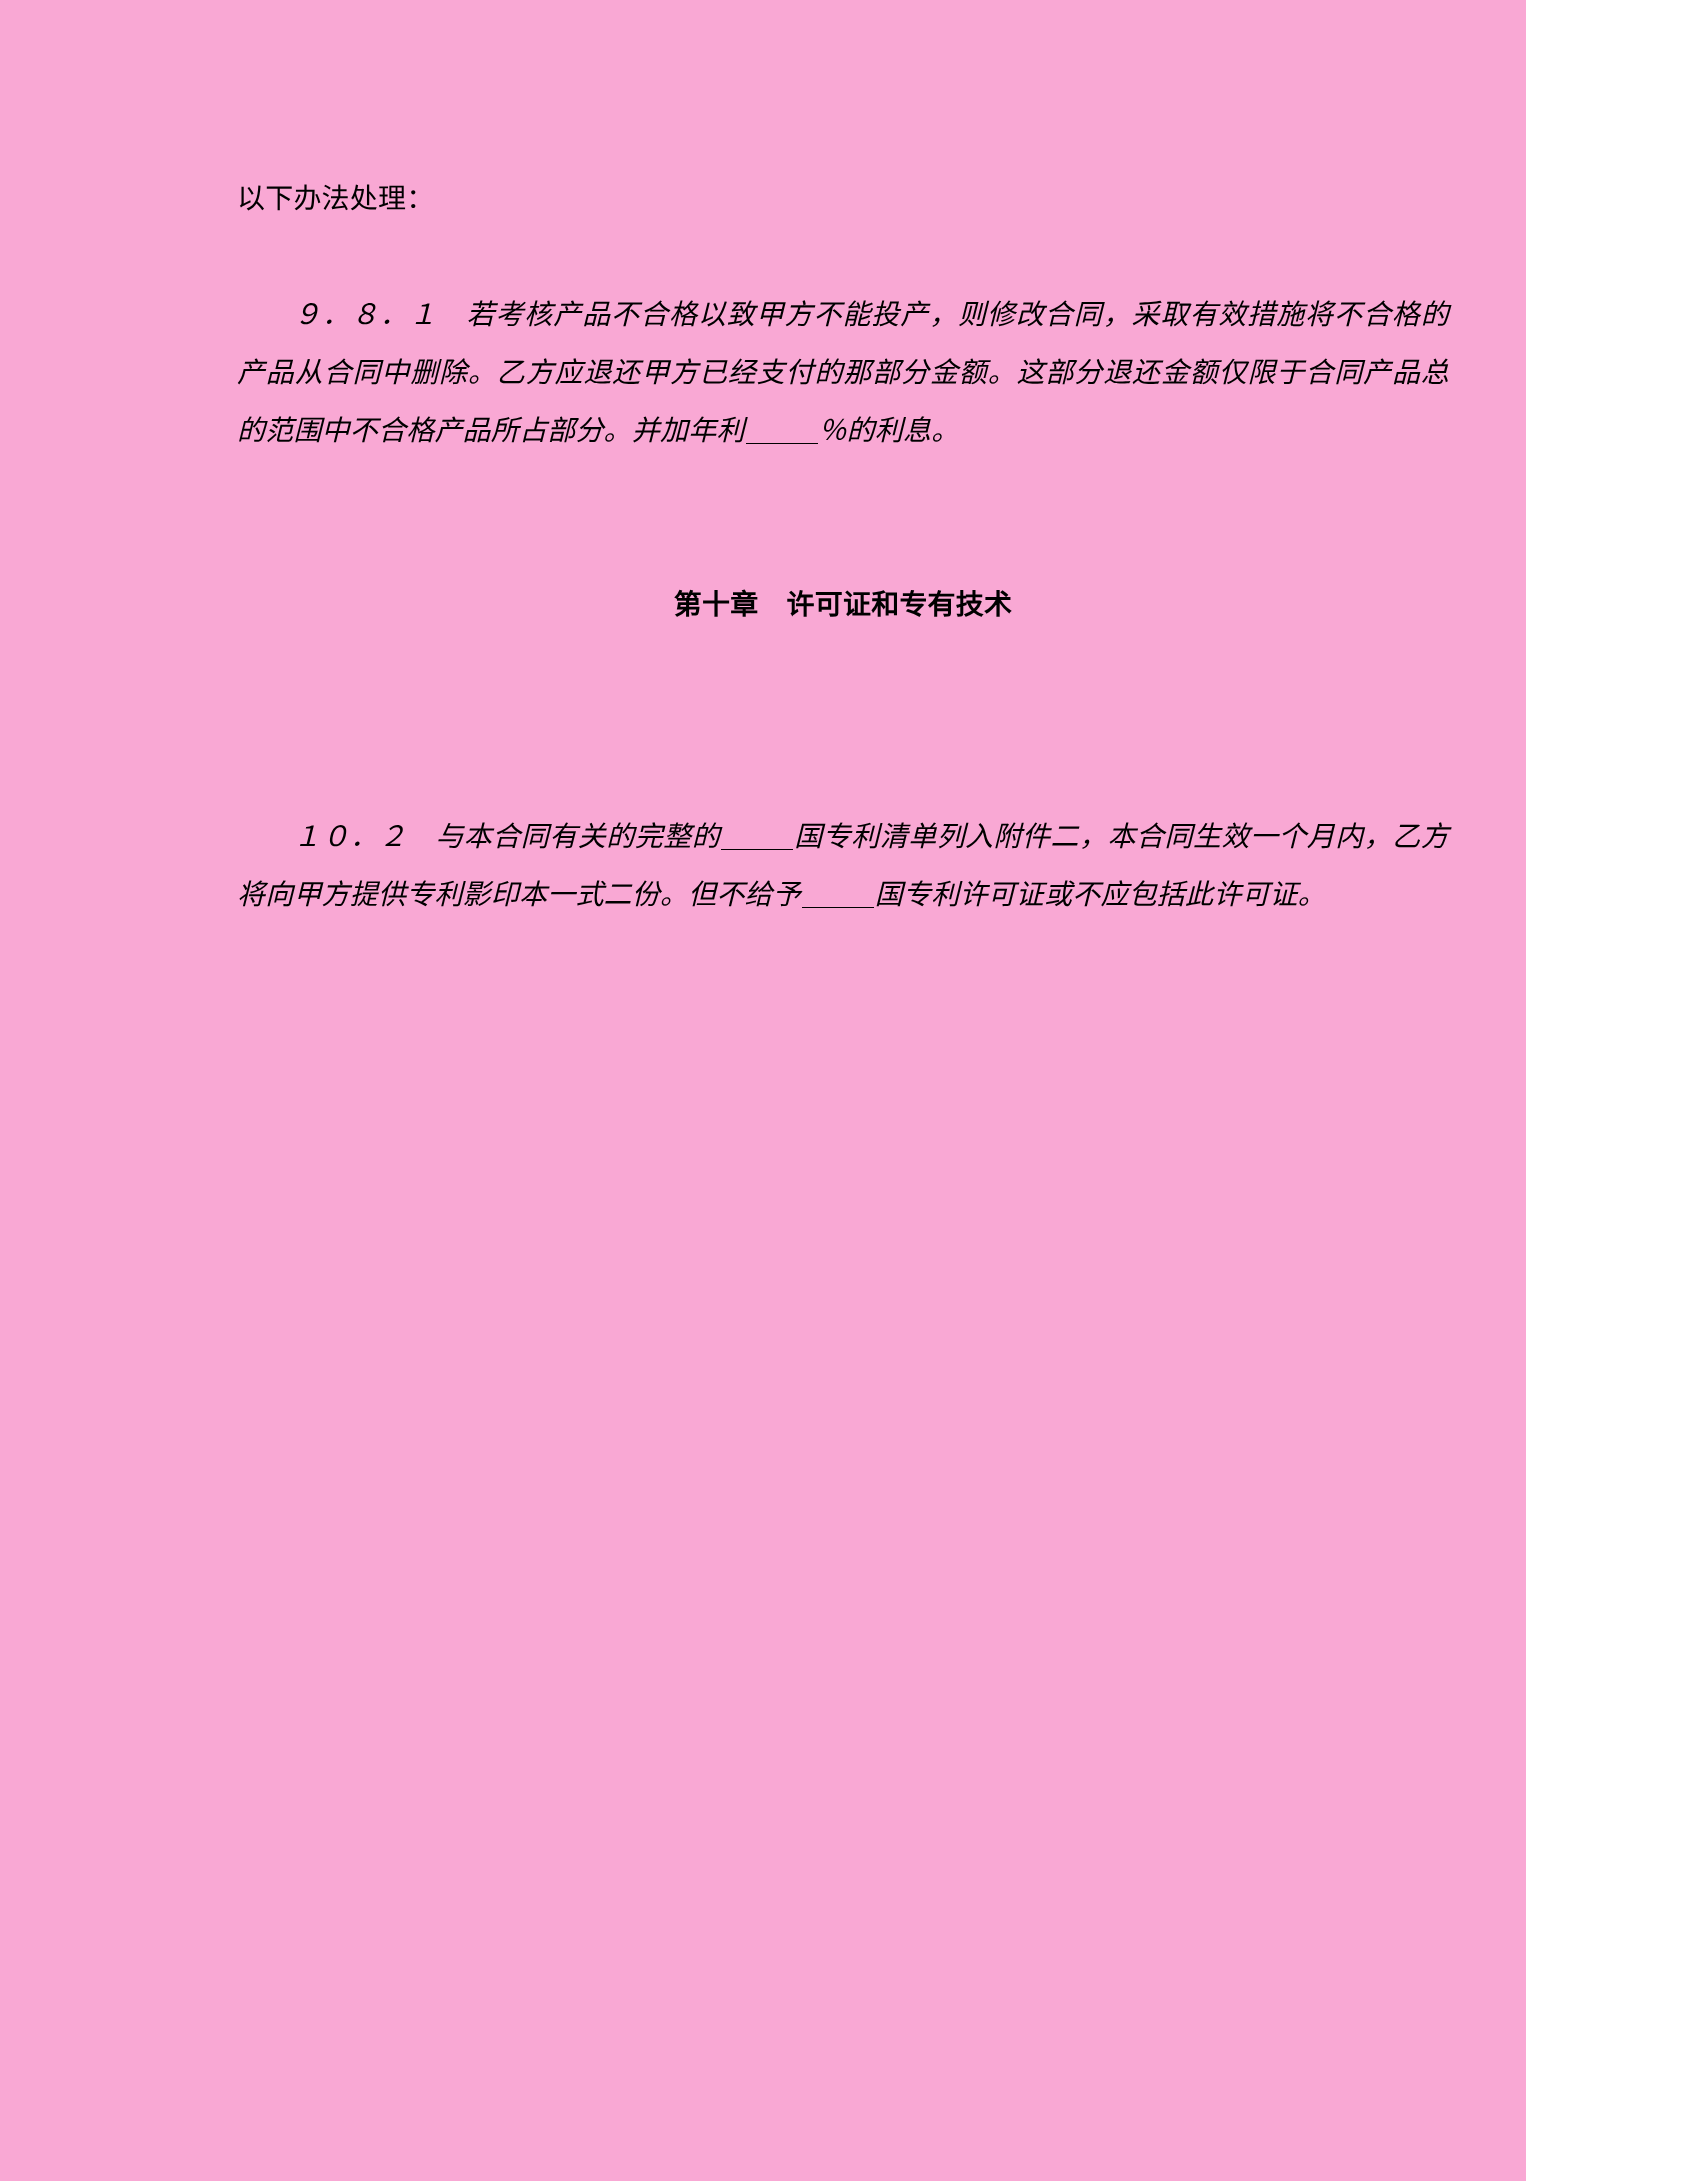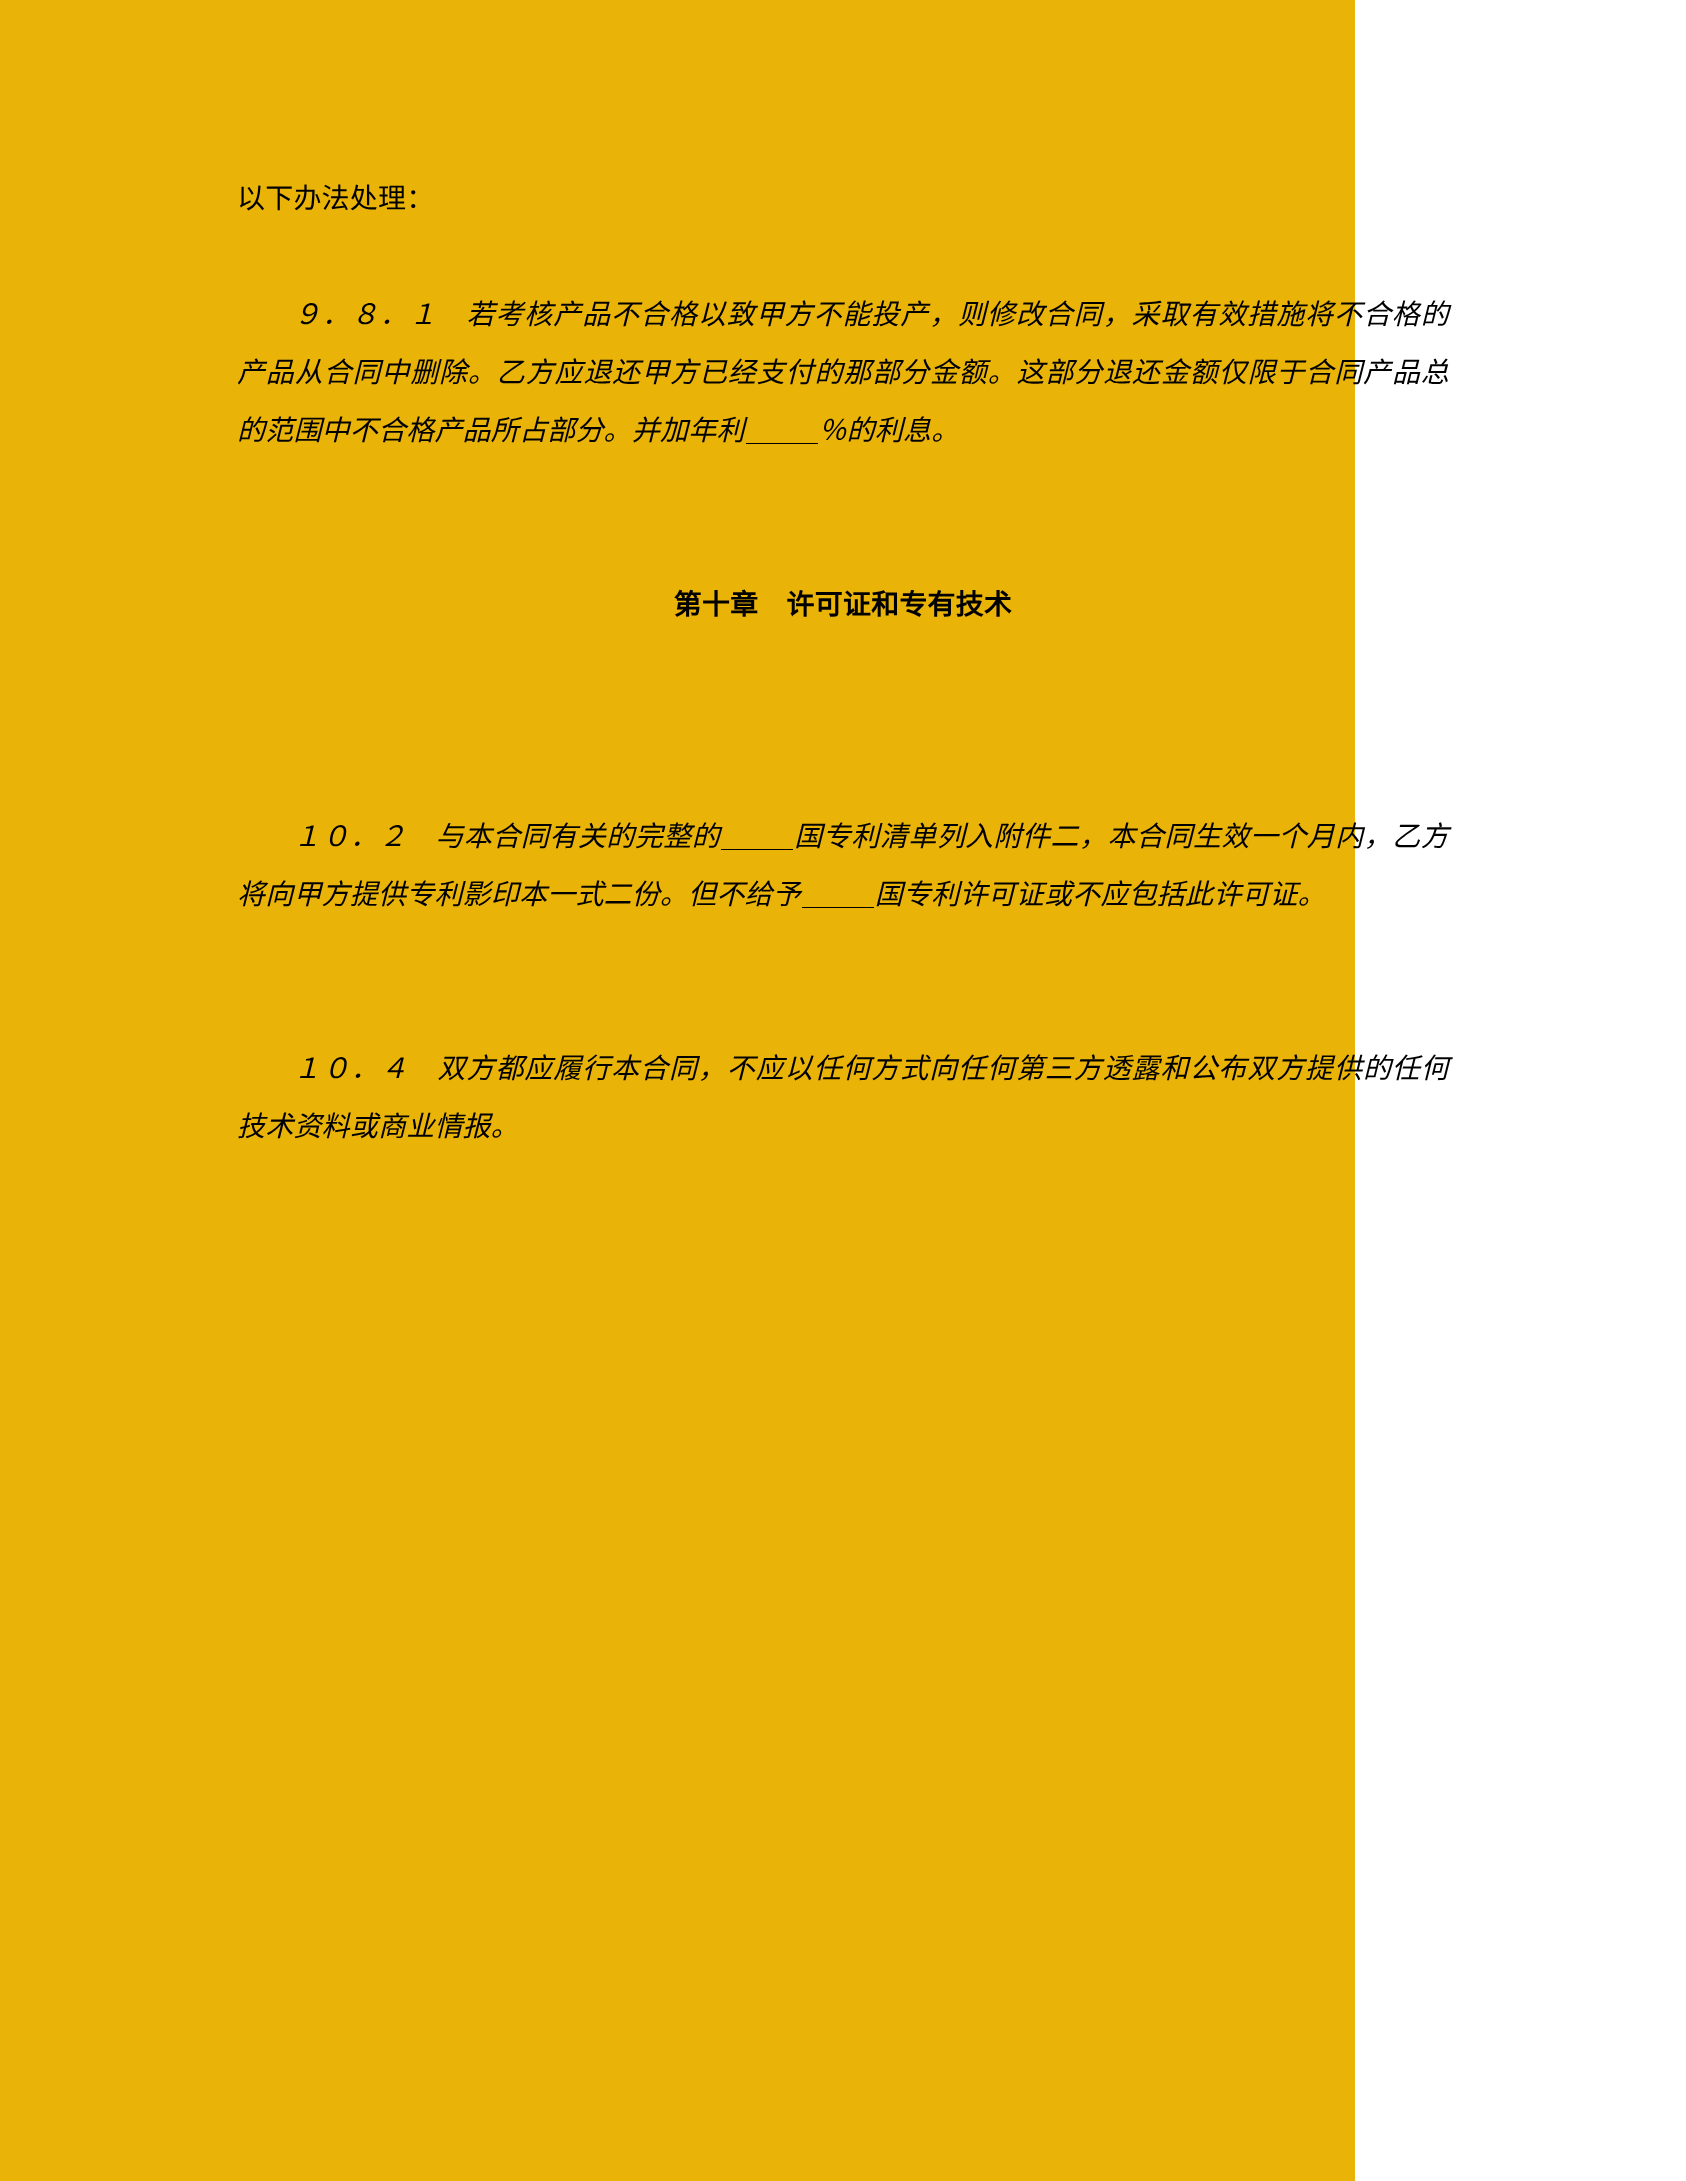--- a/index.html
+++ b/index.html
@@ -10,23 +10,23 @@
   }
   body {
     width: 1686px;
     height: 2182px;
     font-family: "DejaVu Serif", "Liberation Serif", serif;
     color: #000000;
     -webkit-font-smoothing: antialiased;
   }
   .page {
     position: relative;
-    width: 1355px;
+    width: 1526px;
     height: 2182px;
-    background: #eab308;
+    background: #f9a8d4;
     box-sizing: border-box;
     padding: 170px 237px 0 237px;
   }
   .doc-body {
     width: 1212px;
   }
   p.para {
     margin: 0 0 0 0;
     font-size: 28px;
     line-height: 58px;
@@ -89,17 +89,16 @@
 
     <div class="gap-sm"></div>
 
     <p class="para indent"><span>１０．２　与本合同有关的完整的</span><span class="blank-short"></span><span>国专利清单列入附件二，本合同生效一个月内，乙方将向甲方提供专利影印本一式二份。但不给予</span><span class="blank-short"></span><span>国专利许可证或不应包括此许可证。</span></p>
 
     <div class="gap-sm"></div>
 
 
     <div class="gap-sm"></div>
 
-    <p class="para indent">１０．４　双方都应履行本合同，不应以任何方式向任何第三方透露和公布双方提供的任何技术资料或商业情报。</p>
 
   </div>
 </div>
 
 
 </body></html>

